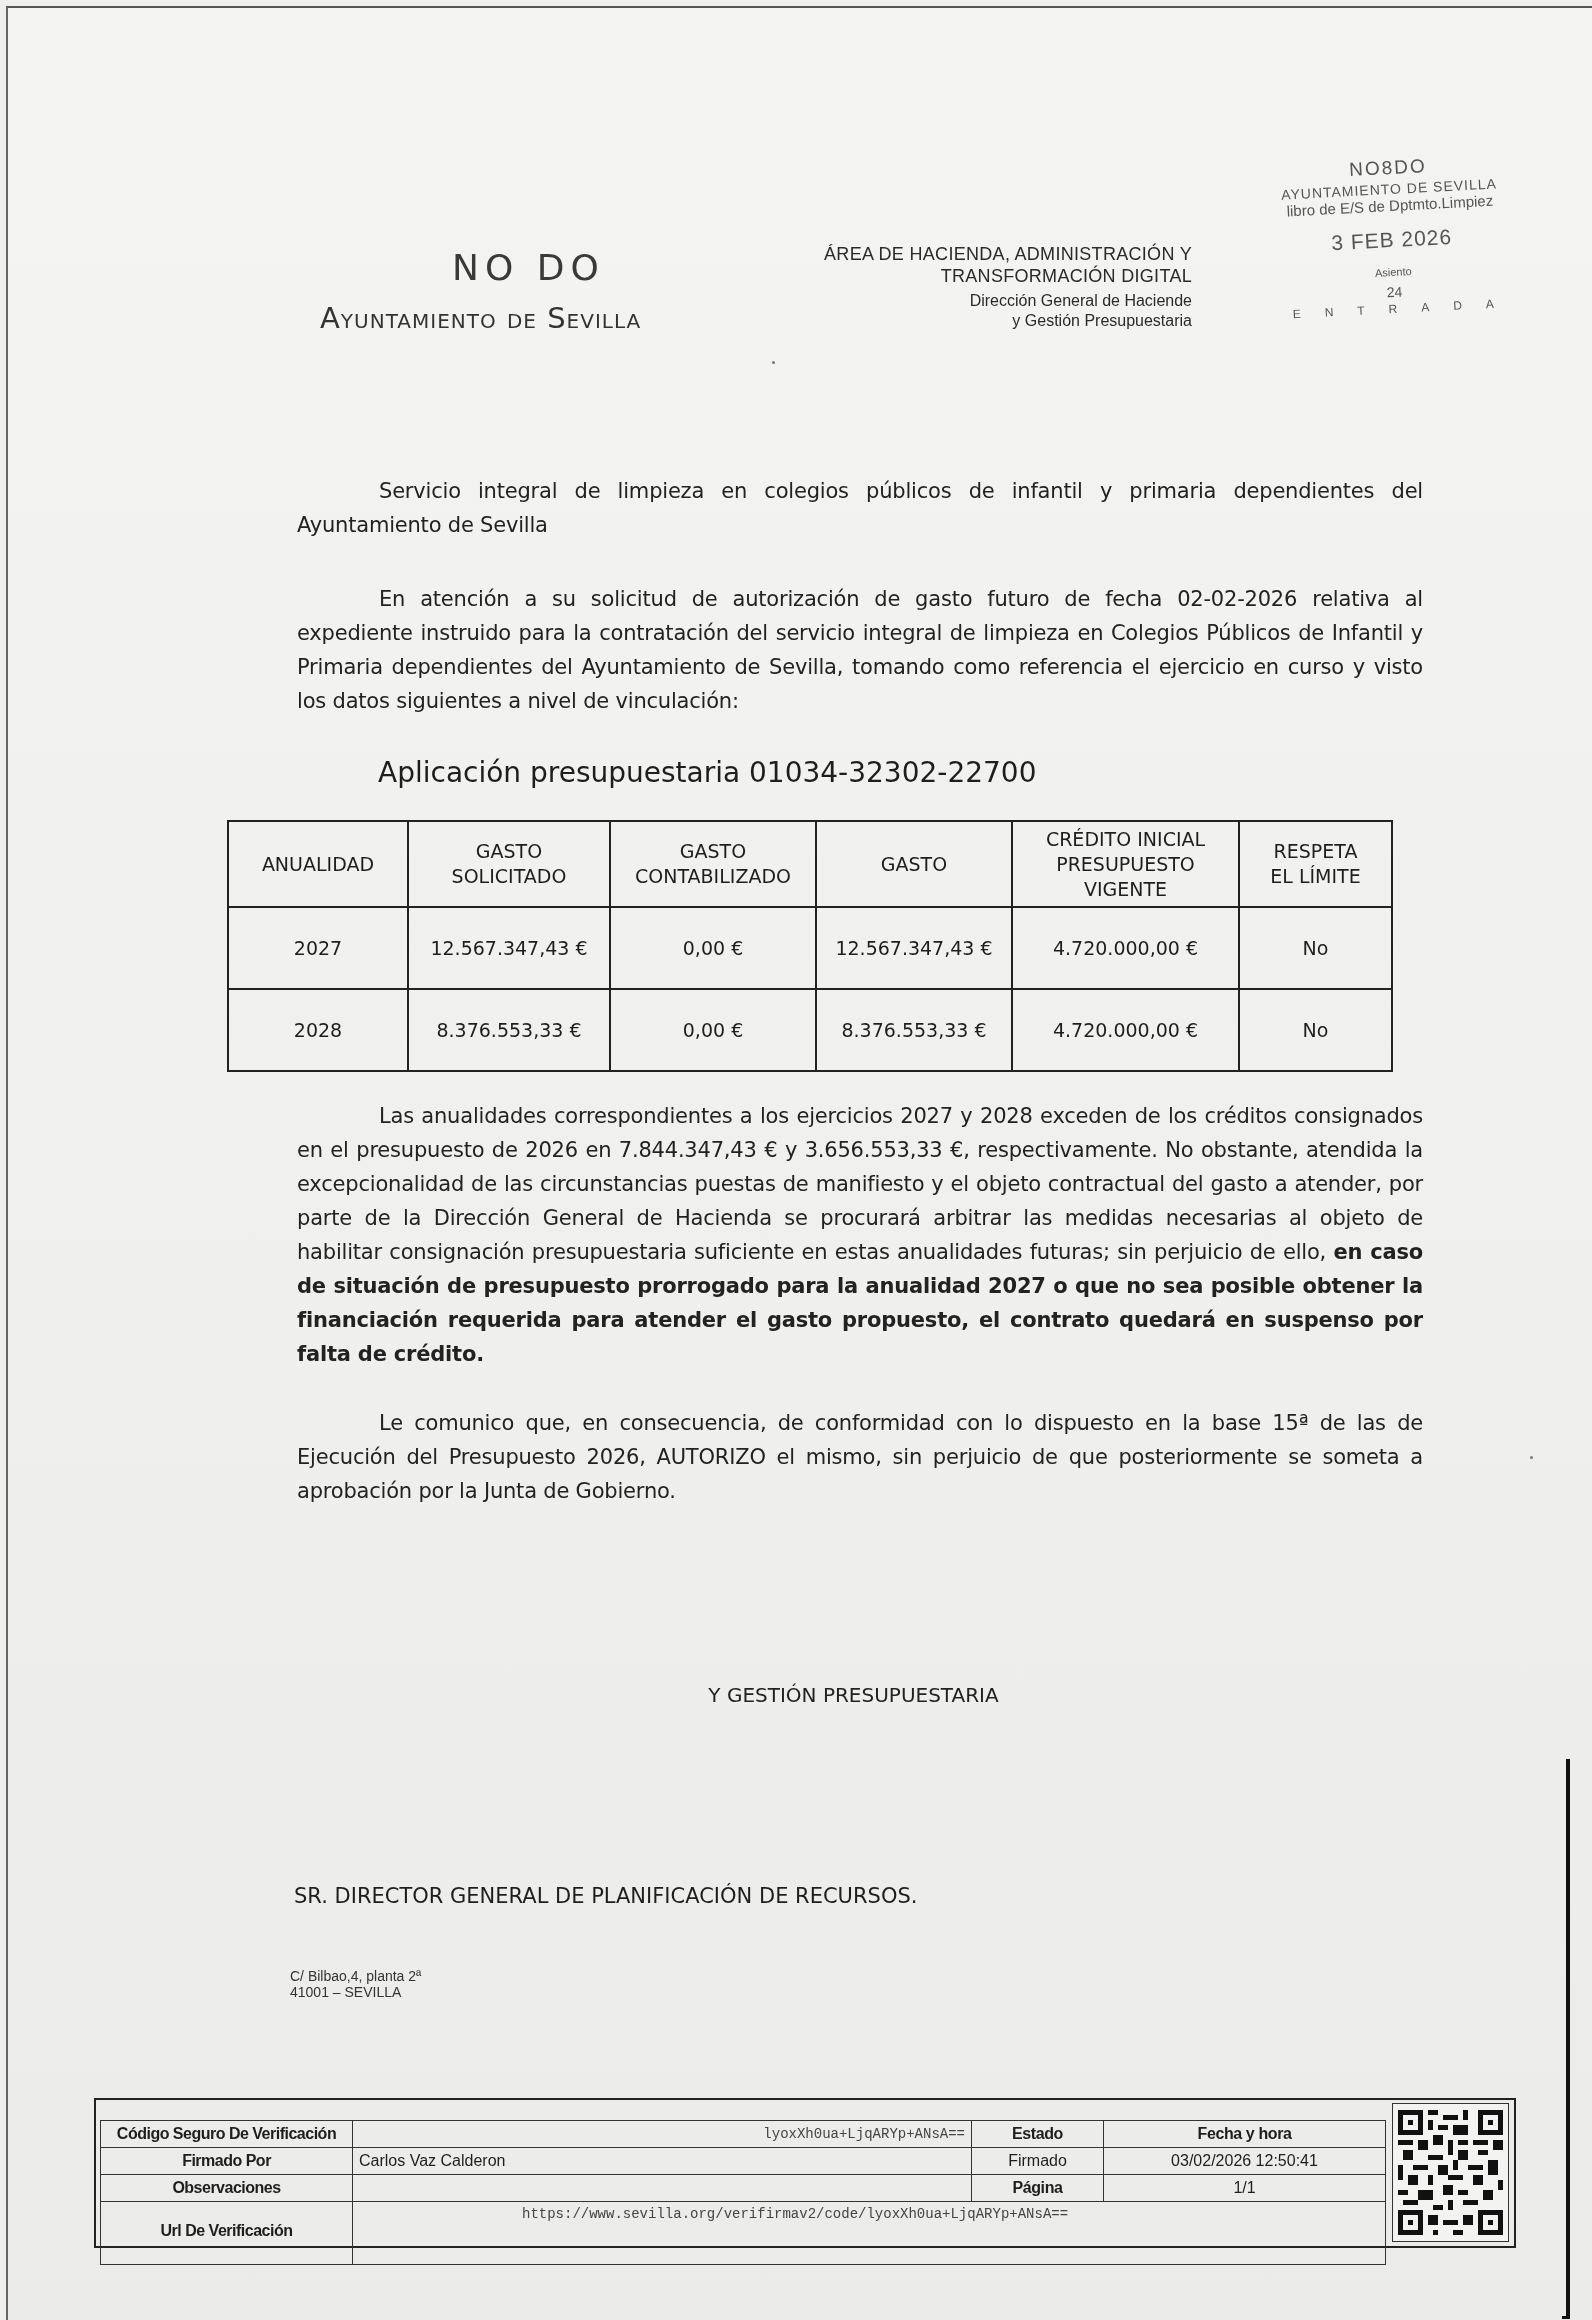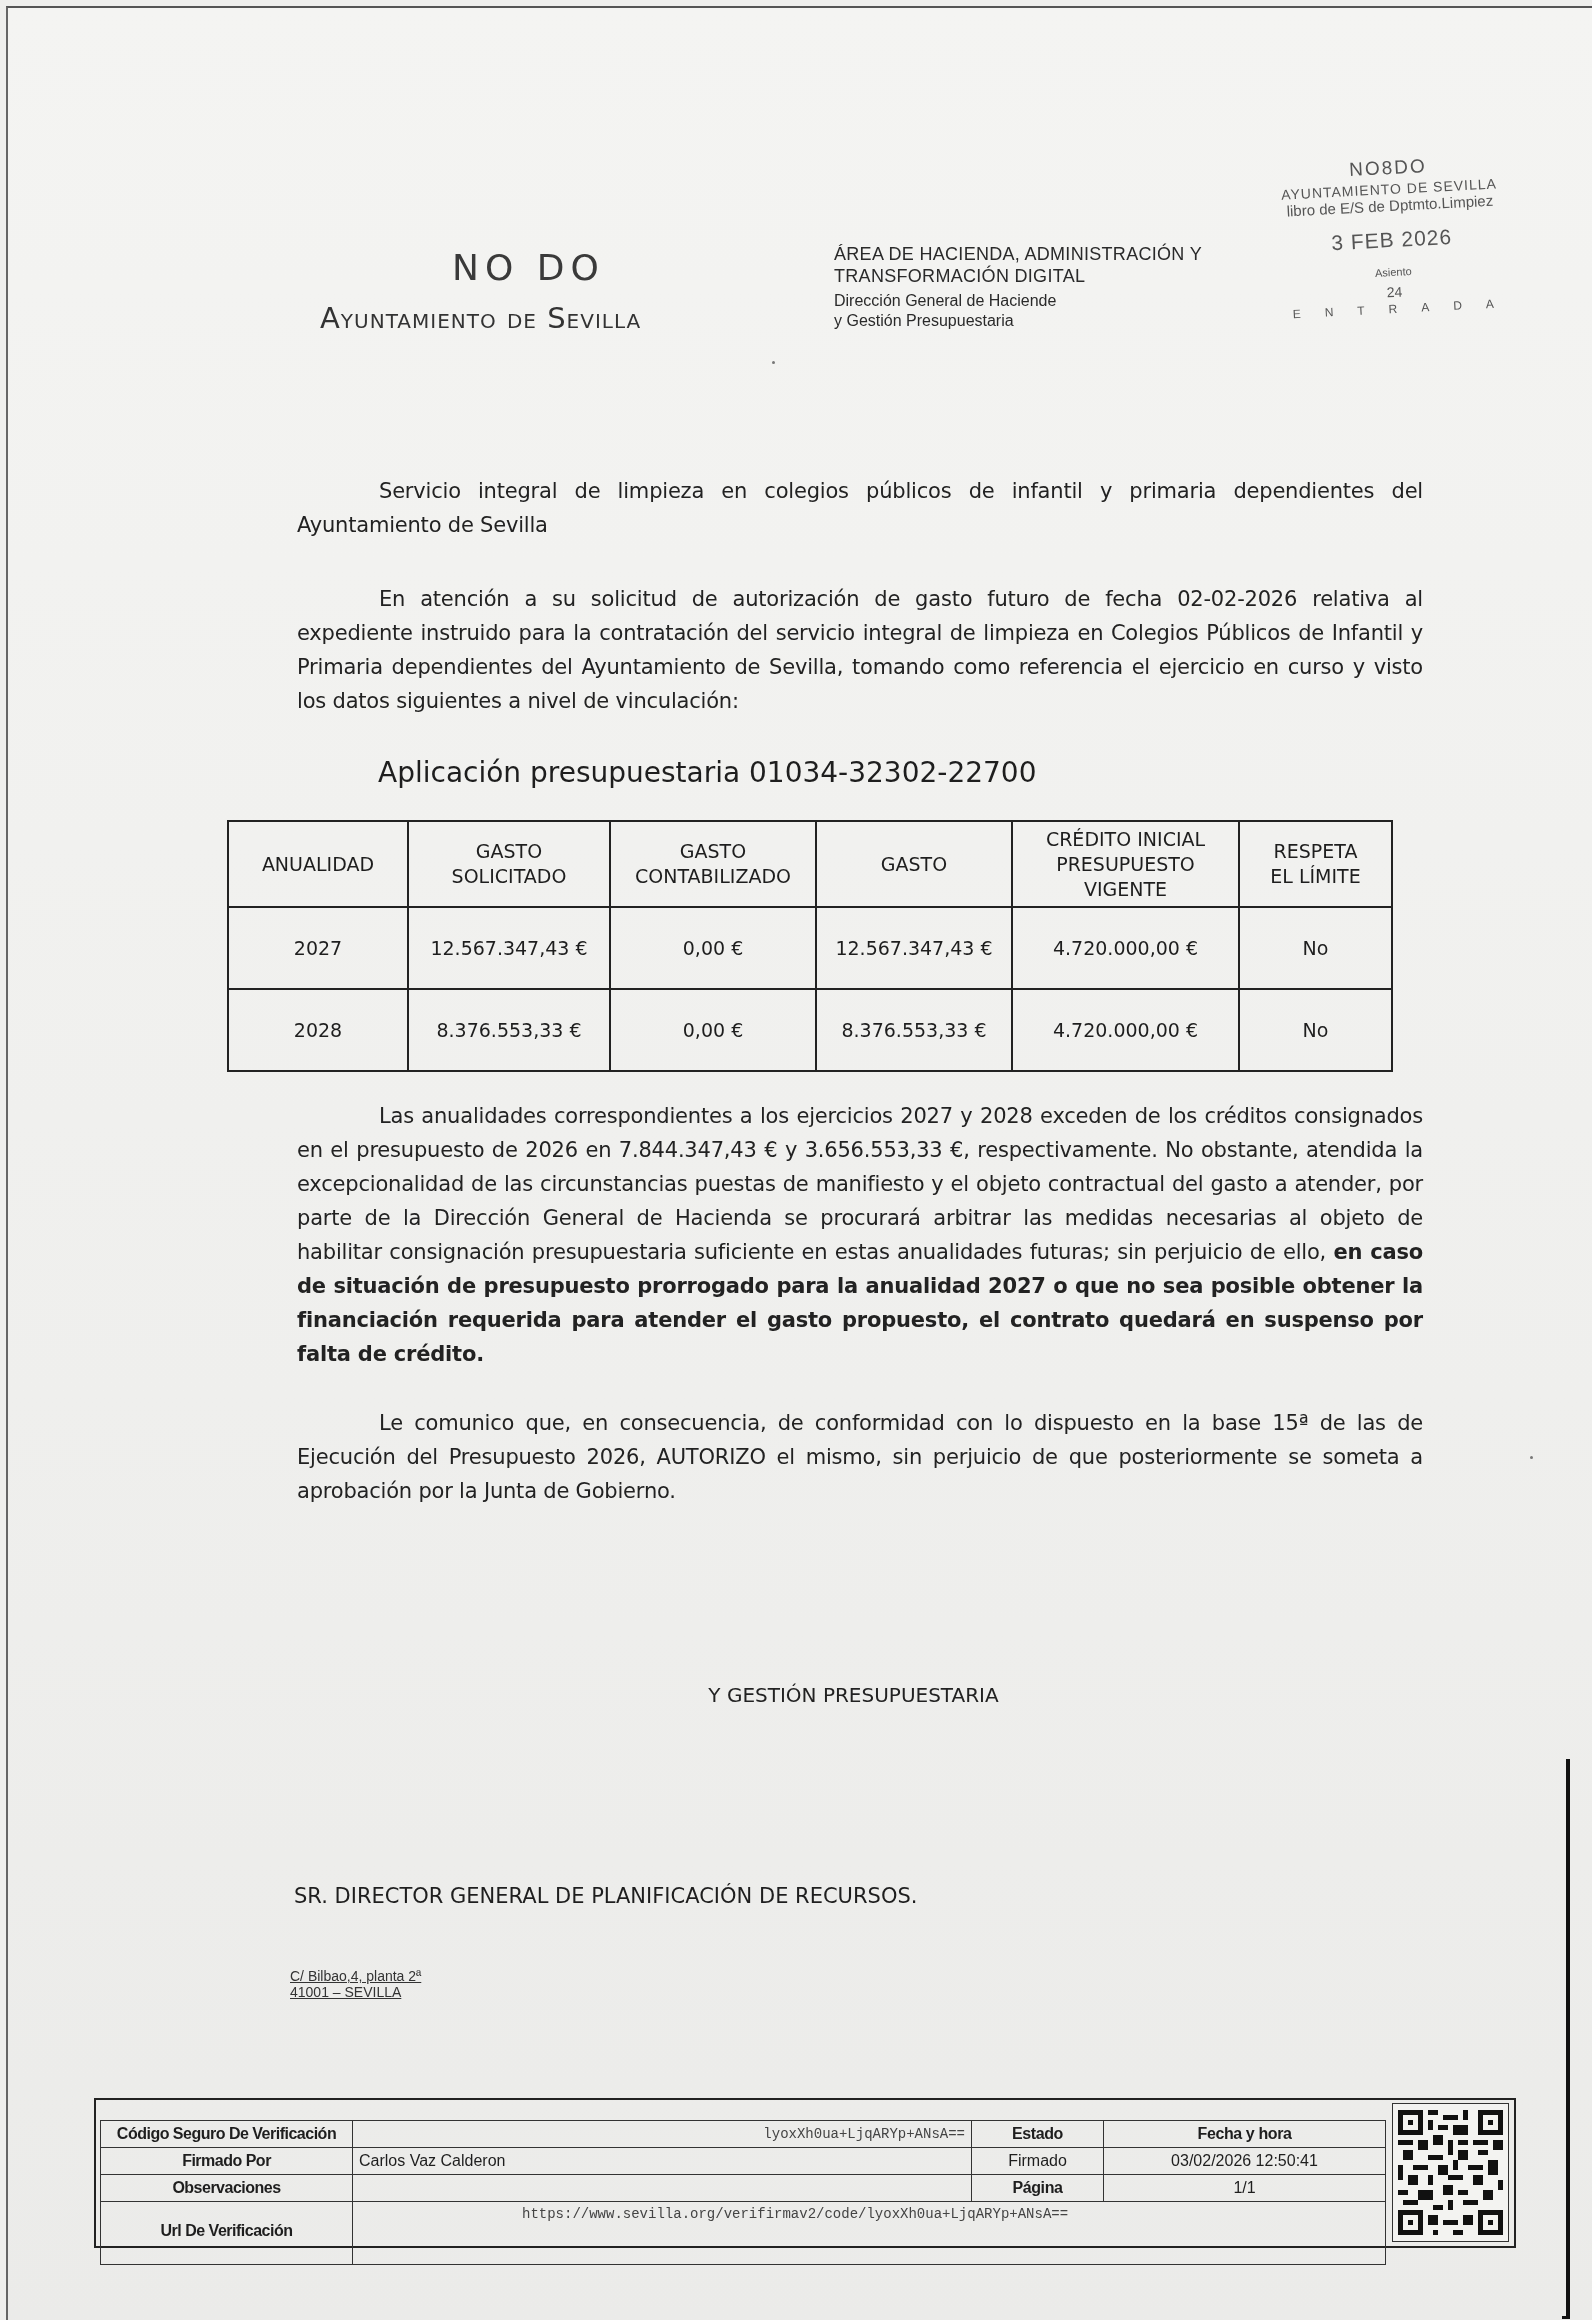--- a/index.html
+++ b/index.html
@@ -13,21 +13,21 @@
     position: absolute; left: 6px; top: 6px; width: 1586px; height: 2314px;
     background: linear-gradient(180deg, #f4f4f2 0%, #efefed 60%, #ebebe9 100%);
     border-left: 2px solid #666; border-top: 2px solid #555;
   }
   .abs { position: absolute; }
 
   
   .logo-top { left: 444px; top: 239px; font-family: "DejaVu Sans", sans-serif; font-size: 36px; letter-spacing: 6px; color: #3a3a3a; }
   .logo-bottom { left: 312px; top: 293px; font-family: "DejaVu Sans", sans-serif; font-size: 29px; letter-spacing: 1px; color: #333; font-variant: small-caps; }
 
-  .dept { left: 826px; top: 235px; width: 398px; text-align: left; font-family: "Liberation Sans", sans-serif; color: #2a2a2a; }
+  .dept { left: 786px; top: 235px; width: 398px; text-align: right; font-family: "Liberation Sans", sans-serif; color: #2a2a2a; }
   .dept .l1 { font-size: 18px; letter-spacing: 0.3px; line-height: 22px; }
   .dept .l2 { font-size: 16px; line-height: 20px; margin-top: 4px; }
 
   
   .stamp { left: 1239px; top: 149px; width: 289px; font-family: "Liberation Sans", sans-serif; color: #555; transform: rotate(-3deg); text-align: center; }
   .stamp .s-logo { font-size: 19px; letter-spacing: 2px; }
   .stamp .s-org { font-size: 14px; letter-spacing: 1px; margin-top: 2px; }
   .stamp .s-book { font-size: 15px; margin-top: 0px; }
   .stamp .s-date { font-size: 21px; margin-top: 14px; letter-spacing: 1px; }
   .stamp .s-asiento { font-size: 11px; margin-top: 14px; }
@@ -47,21 +47,21 @@
   table.budget td { font-size: 19px; height: 80px; }
 
   .p2 { left: 289px; top: 1091px; width: 1126px; }
   .p3 { left: 289px; top: 1398px; width: 1126px; }
   .p4 { left: 289px; top: 1534px; width: 1126px; }
   b.bold { font-weight: bold; }
 
   .signature { left: 557px; top: 1670px; width: 577px; text-align: center; font-family: "DejaVu Sans", sans-serif; font-size: 20px; line-height: 34px; color: #222; }
 
   .recipient { left: 286px; top: 1876px; font-family: "DejaVu Sans", sans-serif; font-size: 21px; color: #1e1e1e; }
-  .address { left: 282px; top: 1960px; font-family: "Liberation Sans", sans-serif; font-size: 14px; line-height: 16px; color: #333; text-decoration: underline; }
+  .address { left: 282px; top: 1960px; font-family: "Liberation Sans", sans-serif; font-size: 14px; line-height: 16px; color: #333; }
 
   
   .verif { left: 86px; top: 2090px; width: 1418px; height: 146px; border: 2px solid #222; }
   table.vt { position: absolute; left: 4px; top: 20px; width: 1286px; border-collapse: collapse; font-family: "Liberation Sans", sans-serif; font-size: 16px; color: #1e1e1e; }
   table.vt td { border: 1.5px solid #333; height: 26px; padding: 0 6px; }
   table.vt td.lbl { width: 239px; text-align: center; font-weight: bold; letter-spacing: -0.5px; }
   table.vt td.mono { font-family: "Liberation Mono", monospace; font-size: 14px; text-align: right; color: #444; }
   table.vt td.c { text-align: center; }
   table.vt td.cb { text-align: center; font-weight: bold; letter-spacing: -0.4px; }
   table.vt tr.url td { height: 42px; }

